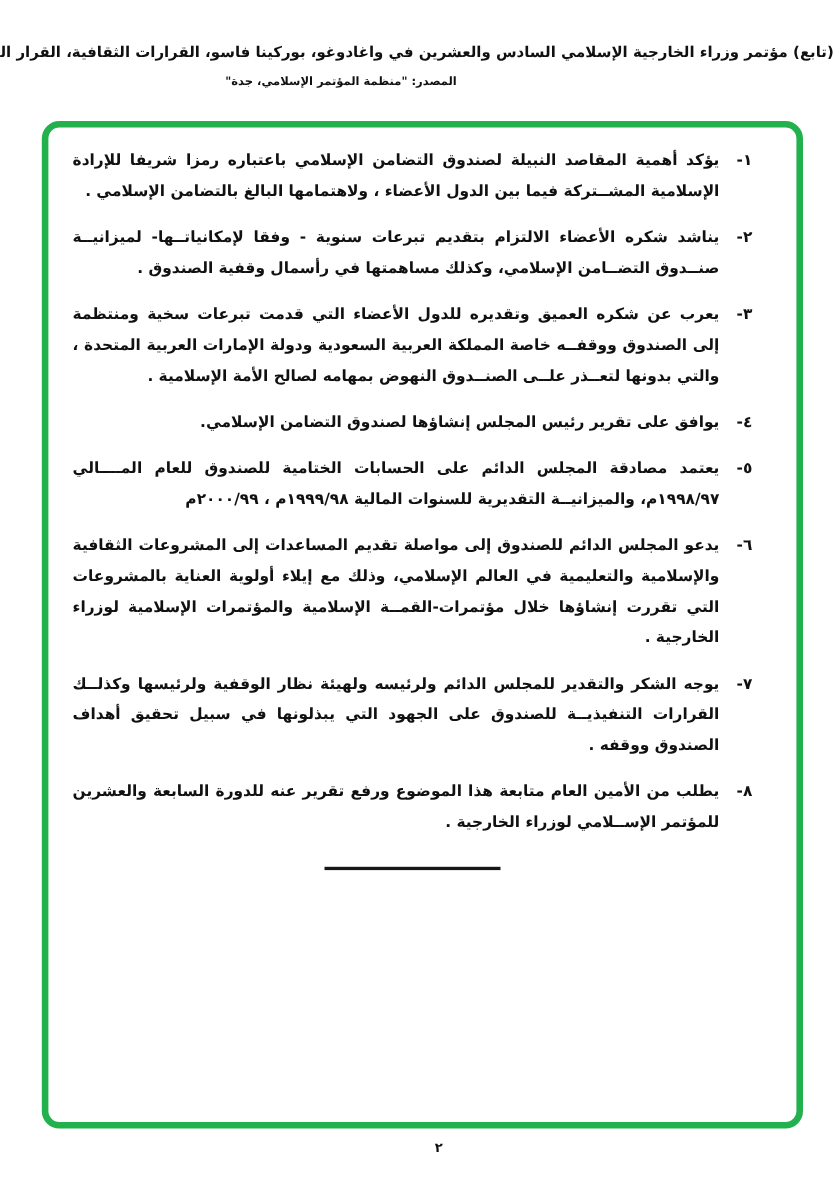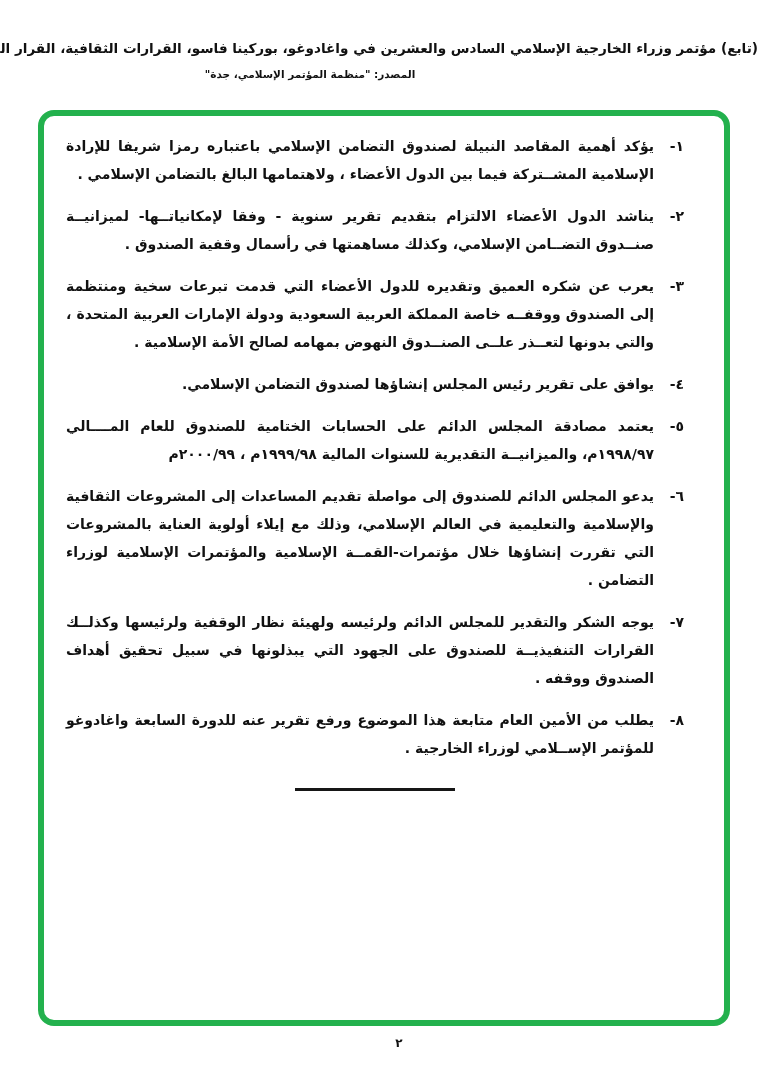--- a/index.html
+++ b/index.html
@@ -42,43 +42,43 @@
 <div class="doc-source">المصدر:  "منظمة المؤتمر الإسلامي، جدة"</div>
 
 <div class="green-box" style="border-color: rgb(35, 177, 77);">
   <div class="items" id="items">
       <div class="item">
         <div class="item-num">١-</div>
         <div class="item-text">يؤكد أهمية المقاصد النبيلة لصندوق التضامن الإسلامي باعتباره رمزا شريفا للإرادة الإسلامية المشــتركة فيما بين الدول الأعضاء ، ولاهتمامها البالغ بالتضامن الإسلامي .</div>
       </div>
       <div class="item">
         <div class="item-num">٢-</div>
-        <div class="item-text">يناشد الدول الأعضاء الالتزام بتقديم تقرير سنوية - وفقا لإمكانياتــها- لميزانيــة صنــدوق التضــامن الإسلامي، وكذلك مساهمتها في رأسمال وقفية  الصندوق .</div>
+        <div class="item-text">يناشد شكره الأعضاء الالتزام بتقديم تبرعات سنوية - وفقا لإمكانياتــها- لميزانيــة صنــدوق التضــامن الإسلامي، وكذلك مساهمتها في رأسمال وقفية  الصندوق .</div>
       </div>
       <div class="item">
         <div class="item-num">٣-</div>
         <div class="item-text">يعرب عن شكره العميق وتقديره للدول الأعضاء التي قدمت تبرعات سخية ومنتظمة إلى الصندوق ووقفــه خاصة المملكة العربية السعودية ودولة الإمارات العربية المتحدة ، والتي بدونها لتعــذر علــى الصنــدوق النهوض بمهامه لصالح الأمة الإسلامية .</div>
       </div>
       <div class="item">
         <div class="item-num">٤-</div>
         <div class="item-text">يوافق على تقرير رئيس المجلس إنشاؤها لصندوق التضامن الإسلامي.</div>
       </div>
       <div class="item">
         <div class="item-num">٥-</div>
         <div class="item-text">يعتمد مصادقة المجلس الدائم على الحسابات الختامية للصندوق للعام  المــــالي ١٩٩٨/٩٧م، والميزانيــة التقديرية للسنوات المالية ١٩٩٩/٩٨م ، ٢٠٠٠/٩٩م</div>
       </div>
       <div class="item">
         <div class="item-num">٦-</div>
-        <div class="item-text">يدعو المجلس الدائم للصندوق إلى مواصلة تقديم المساعدات إلى المشروعات الثقافية والإسلامية والتعليمية في العالم الإسلامي، وذلك مع إيلاء أولوية العناية بالمشروعات التي تقررت إنشاؤها خلال مؤتمرات-القمــة الإسلامية والمؤتمرات الإسلامية لوزراء التضامن .</div>
+        <div class="item-text">يدعو المجلس الدائم للصندوق إلى مواصلة تقديم المساعدات إلى المشروعات الثقافية والإسلامية والتعليمية في العالم الإسلامي، وذلك مع إيلاء أولوية العناية بالمشروعات التي تقررت إنشاؤها خلال مؤتمرات-القمــة الإسلامية والمؤتمرات الإسلامية لوزراء الخارجية .</div>
       </div>
       <div class="item">
         <div class="item-num">٧-</div>
         <div class="item-text">يوجه الشكر والتقدير للمجلس الدائم ولرئيسه ولهيئة نظار الوقفية ولرئيسها وكذلــك القرارات التنفيذيــة للصندوق على الجهود التي يبذلونها في سبيل تحقيق أهداف الصندوق ووقفه .</div>
       </div>
       <div class="item">
         <div class="item-num">٨-</div>
-        <div class="item-text">يطلب من الأمين العام متابعة هذا الموضوع ورفع تقرير عنه للدورة السابعة واغادوغو للمؤتمر الإســلامي لوزراء الخارجية .</div>
+        <div class="item-text">يطلب من الأمين العام متابعة هذا الموضوع ورفع تقرير عنه للدورة السابعة والعشرين للمؤتمر الإســلامي لوزراء الخارجية .</div>
       </div>
     </div>
   <div class="divider"></div>
 </div>
 
 <div class="page-number">٢</div>
 
 </body></html>

